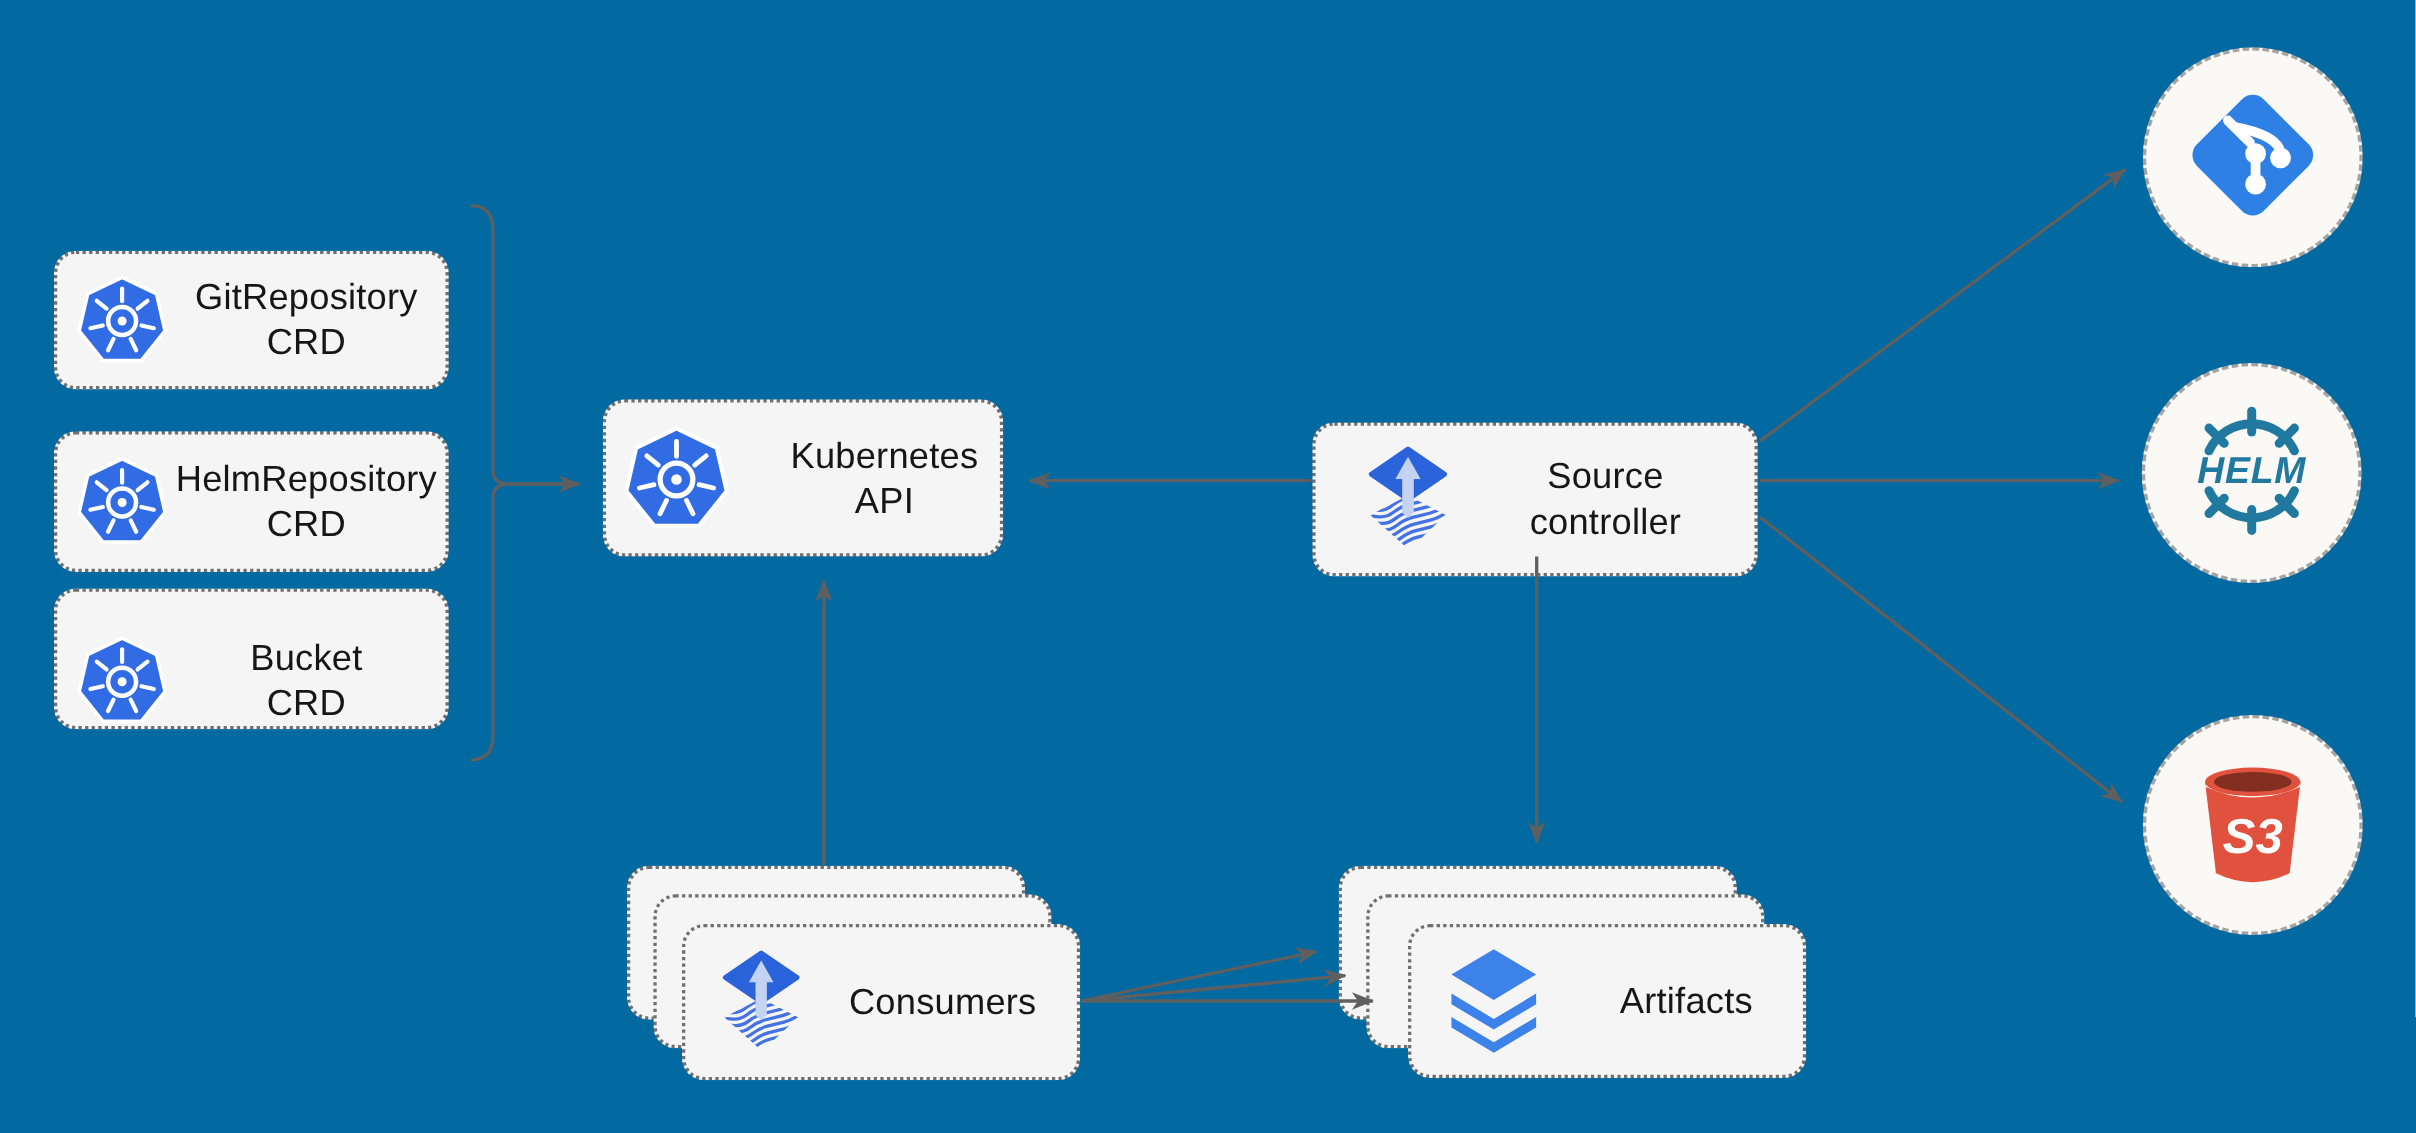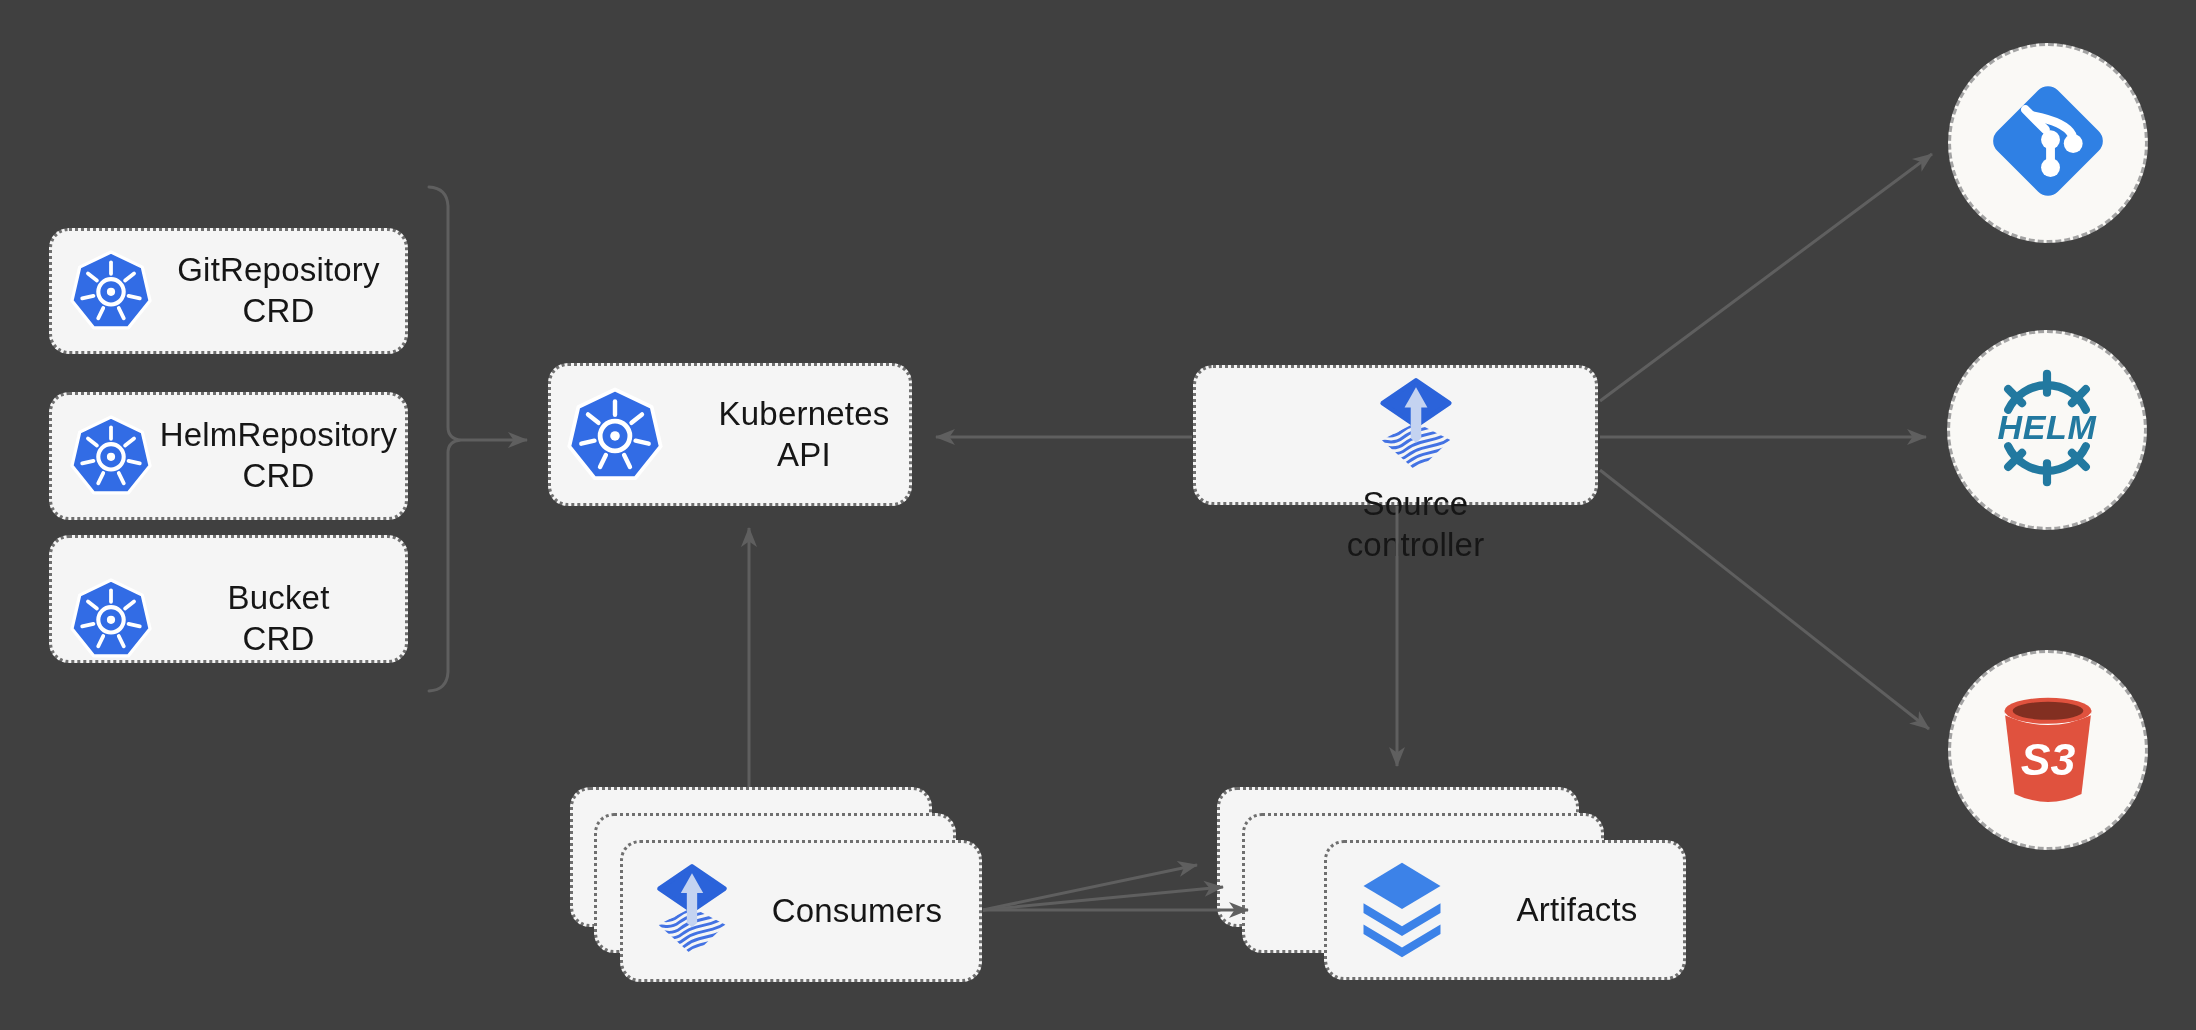--- a/index.html
+++ b/index.html
@@ -1,17 +1,17 @@
 <!DOCTYPE html>
 <html><head>
 <meta charset="utf-8">
 <style>
   html,body{margin:0;padding:0;background:#ffffff;}
   .canvas{
-    position:relative;width:2196px;height:1030px;background:#404040;
+    position:relative;width:2196px;height:1030px;background:#0369a1;
     font-family:"Liberation Sans","DejaVu Sans",sans-serif;color:#161616;overflow:hidden;
   }
   .node{
     position:absolute;box-sizing:border-box;background:#f5f5f5;
     border:3px dotted #6f6f6f;border-radius:20px;
     display:flex;align-items:center;
   }
   .node .icon{flex:0 0 auto;display:flex;align-items:center;justify-content:center;}
   .node .lbl{
     flex:1 1 auto;text-align:center;font-size:33px;line-height:1.24;
@@ -127,21 +127,21 @@
 
   <div class="node" style="left:548px;top:363px;width:364px;height:143px;padding-left:16px;gap:36px;">
     <span class="icon">
         <svg width="96" height="96" viewBox="0 0 100 100">
           <use href="#k8s-logo"></use>
         </svg>
       </span>
     <span class="lbl">Kubernetes API</span>
   </div>
 
-  <div class="node" style="left:1193px;top:365px;width:405px;height:140px;padding-left:40px;flex-direction:column;">
+  <div class="node" style="left:1193px;top:384px;width:405px;height:140px;padding-left:40px;">
     <span class="icon">
         <svg width="88" height="116" viewBox="0 0 100 112">
           <use href="#flux-logo"></use>
         </svg>
       </span>
     <span class="lbl">
       <span>Source</span><br><span>controller</span>
     </span>
   </div>
 
@@ -154,21 +154,21 @@
             <use href="#flux-logo"></use>
           </svg>
         </span>
       <span class="lbl">Consumers</span>
     </div>
   </div>
 
   <div class="stack">
     <div class="node" style="left:1217px;top:787px;width:362px;height:140px;"></div>
     <div class="node" style="left:1242px;top:813px;width:362px;height:140px;"></div>
-    <div class="node" style="left:1324px;top:840px;width:362px;height:140px;padding-left:26px;gap:20px;">
+    <div class="node" style="left:1280px;top:840px;width:362px;height:140px;padding-left:26px;gap:20px;">
       <span class="icon">
           <svg width="98" height="102" viewBox="0 0 100 106">
             <use href="#layers-logo"></use>
           </svg>
         </span>
       <span class="lbl">Artifacts</span>
     </div>
   </div>
 
   <div class="circle" style="left:1948px;top:43px;">

